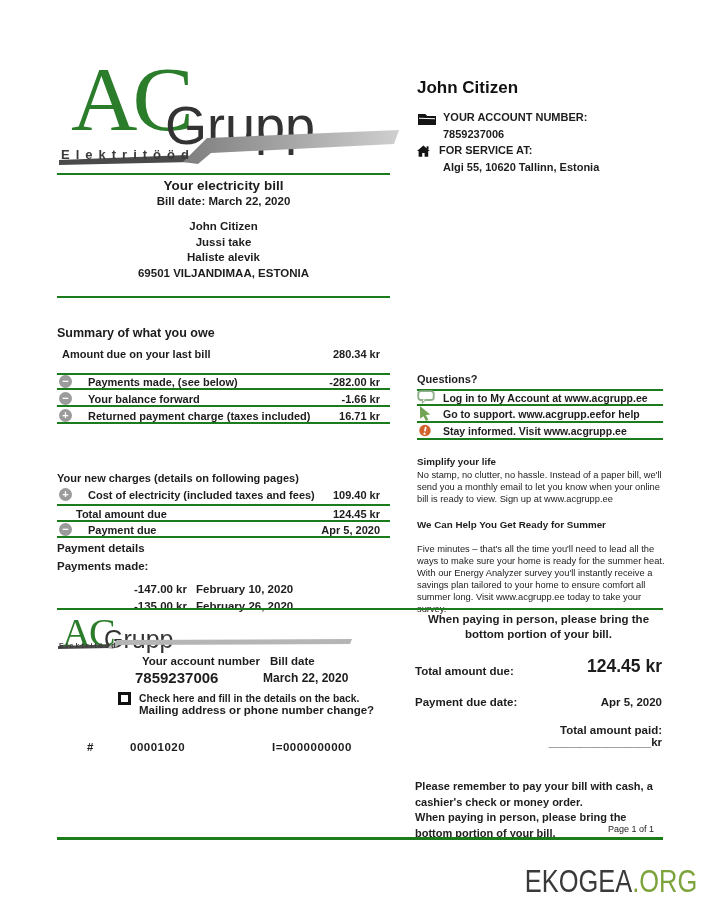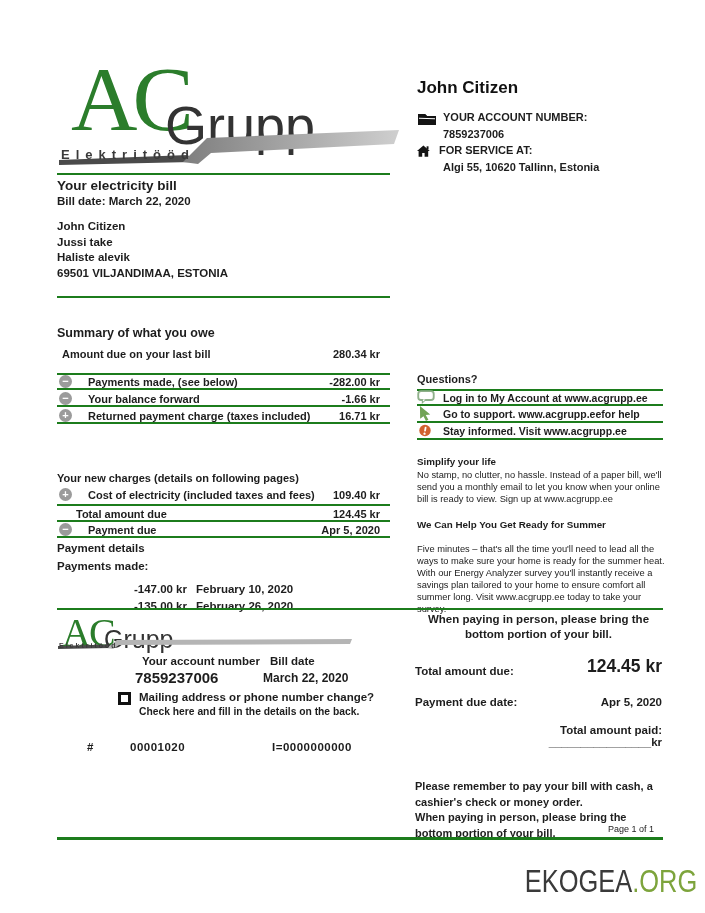--- a/index.html
+++ b/index.html
@@ -23,21 +23,21 @@
 
   
   #recipient { width:260px; }
   #recipient-name { font-size:17px; font-weight:bold; color:#111; margin-bottom:13px; }
   .rec-row { display:flex; align-items:flex-start; margin-bottom:2px; }
   .rec-ico { width:20px; height:15px; margin-right:6px; flex:0 0 20px; }
   .rec-label { font-size:11px; font-weight:bold; }
   .rec-val { font-size:11px; font-weight:bold; margin-left:26px; margin-bottom:4px; }
 
   
-  #bill-head { width:333px; }
+  #bill-head { width:333px;text-align:center; }
   #bill-title { font-size:13.5px; font-weight:bold; margin-top:3px; }
   #bill-date { font-size:11.5px; font-weight:bold; margin-top:2px; }
   .addr-line { font-size:11.5px; font-weight:bold; line-height:15.5px; }
 
   
   #summary { width:333px; font-size:11px; }
   #summary-title { font-size:12.5px; font-weight:bold; margin-bottom:3px; }
   .srow { display:flex; align-items:flex-end; height:17px; font-weight:bold; }
   .srow .lbl { flex:1; }
   .srow .val { text-align:right; padding-right:10px; }
@@ -267,22 +267,22 @@
         <div id="stub-acct-val">7859237006</div>
       </div>
       <div class="stub-col">
         <div class="flabel">Bill date</div>
         <div id="stub-date-val">March 22, 2020</div>
       </div>
     </div>
     <div id="stub-check-row">
       <div id="stub-checkbox"></div>
       <div>
+        <div id="stub-check-sub">Check here and fill in the details on the back.</div>
         <div id="stub-check-label">Mailing address or phone number change?</div>
-        <div id="stub-check-sub">Check here and fill in the details on the back.</div>
       </div>
     </div>
     <div id="stub-ref">
       <span class="abs" style="left:30px;">#</span>
       <span class="abs" style="left:73px;">00001020</span>
       <span class="abs" style="left:215px;">I=0000000000</span>
     </div>
   </div>
 
   <div class="abs" id="stub-right" style="left:415px; top:612px;">

